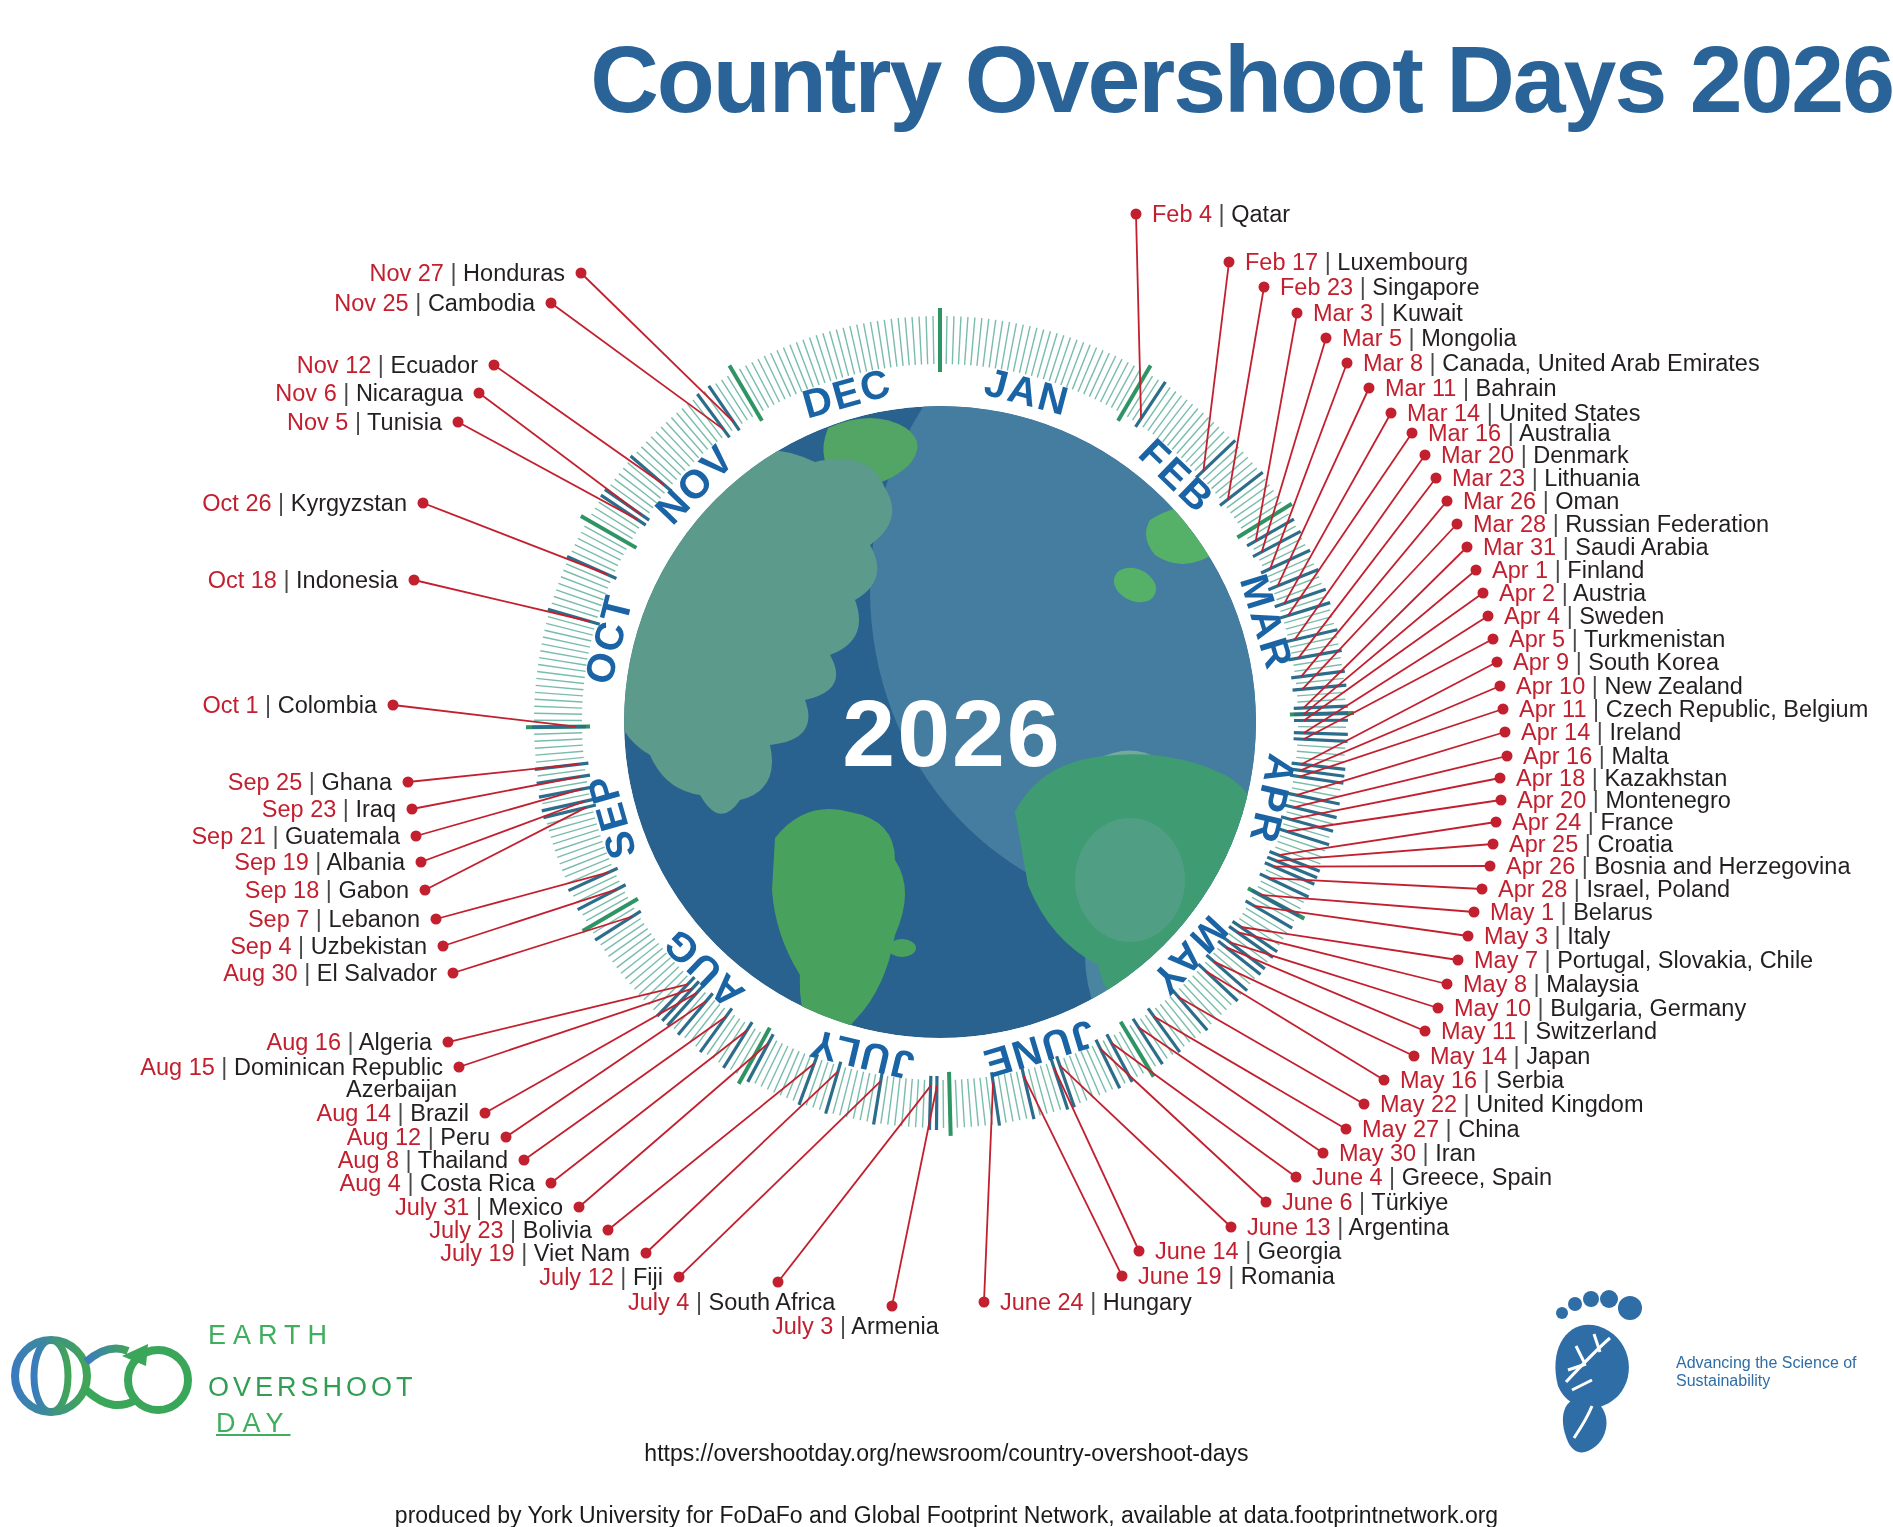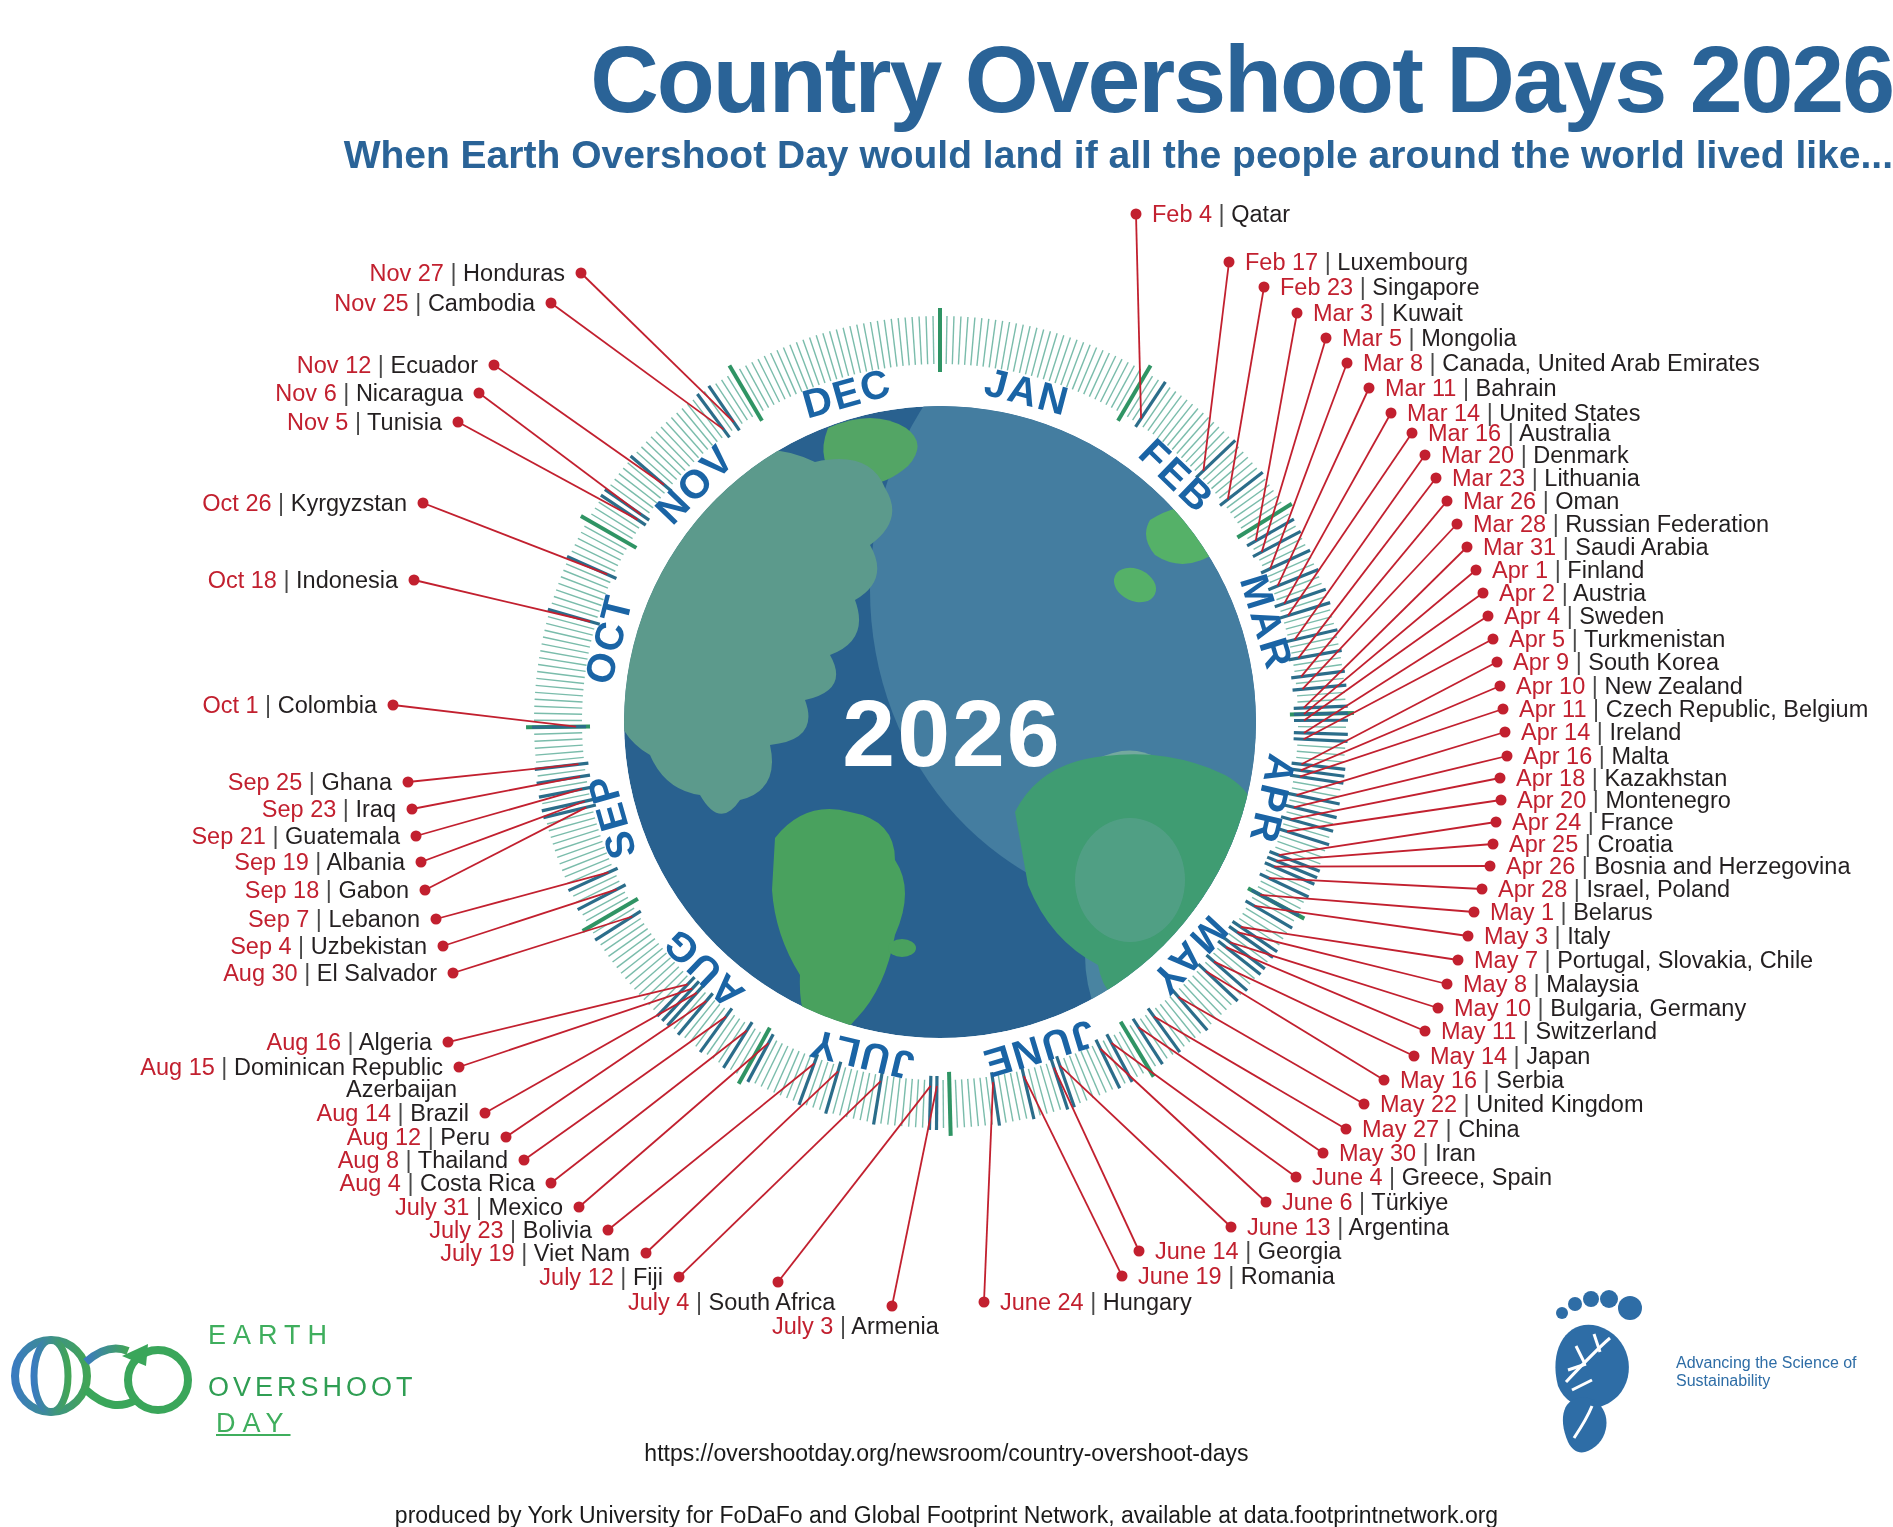--- a/index.html
+++ b/index.html
@@ -25,21 +25,20 @@
   #gfn-text .l1{font-size:26px;margin:0;}
   #gfn-text .l2{font-size:16px;margin:2px 0 0 0;}
 </style>
 </head>
 <body>
 
 <div id="poster">
 
   <div id="hdr">
     <h1 id="title" style="color: rgb(42, 99, 151);">Country Overshoot Days 2026</h1>
-    <p id="subtitle" style="color: rgb(42, 99, 151);">When Earth Overshoot Day would land if all the people around the world lived like...</p>
   </div>
 
   <svg id="ring" width="1893" height="1527" viewBox="0 0 1893 1527">
     <defs>
       <clipPath id="globeClip">
           <circle cx="940" cy="722" r="316"></circle>
         </clipPath>
       <linearGradient id="eodGrad" x1="0" y1="0" x2="1" y2="0">
         <stop offset="0" stop-color="#3a7bbf"></stop>
           <stop offset="1" stop-color="#3aa65a"></stop>

